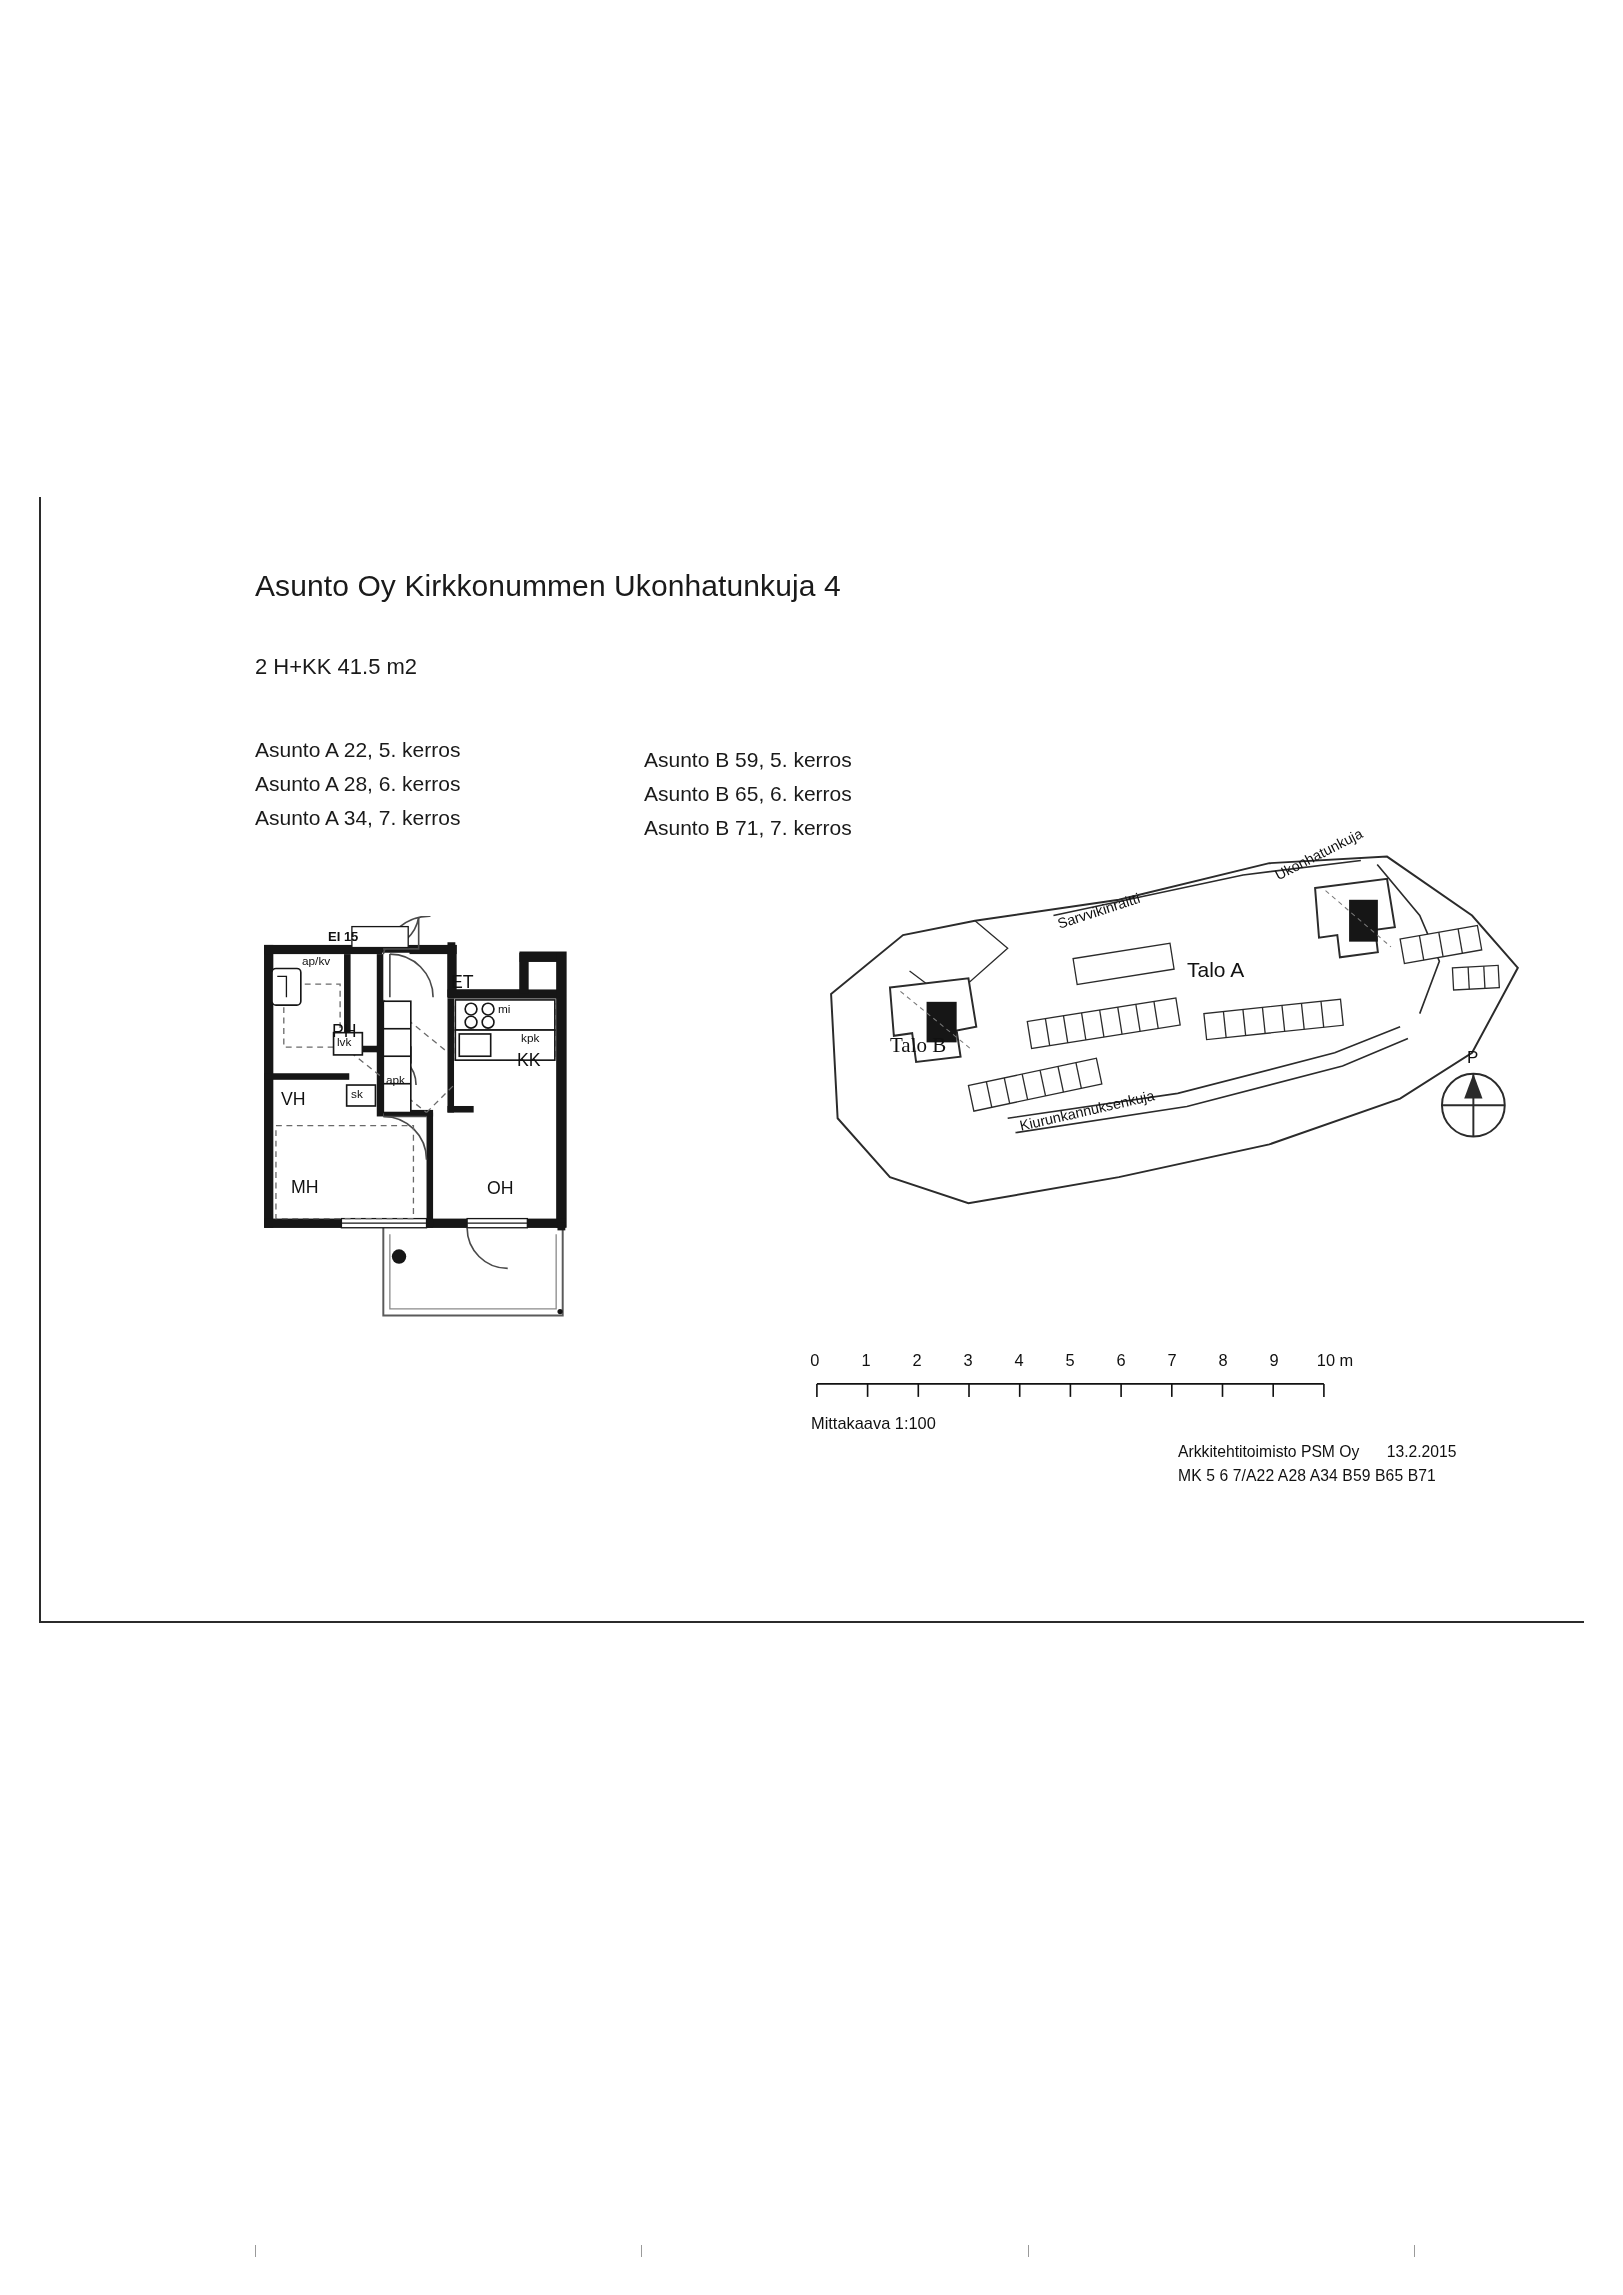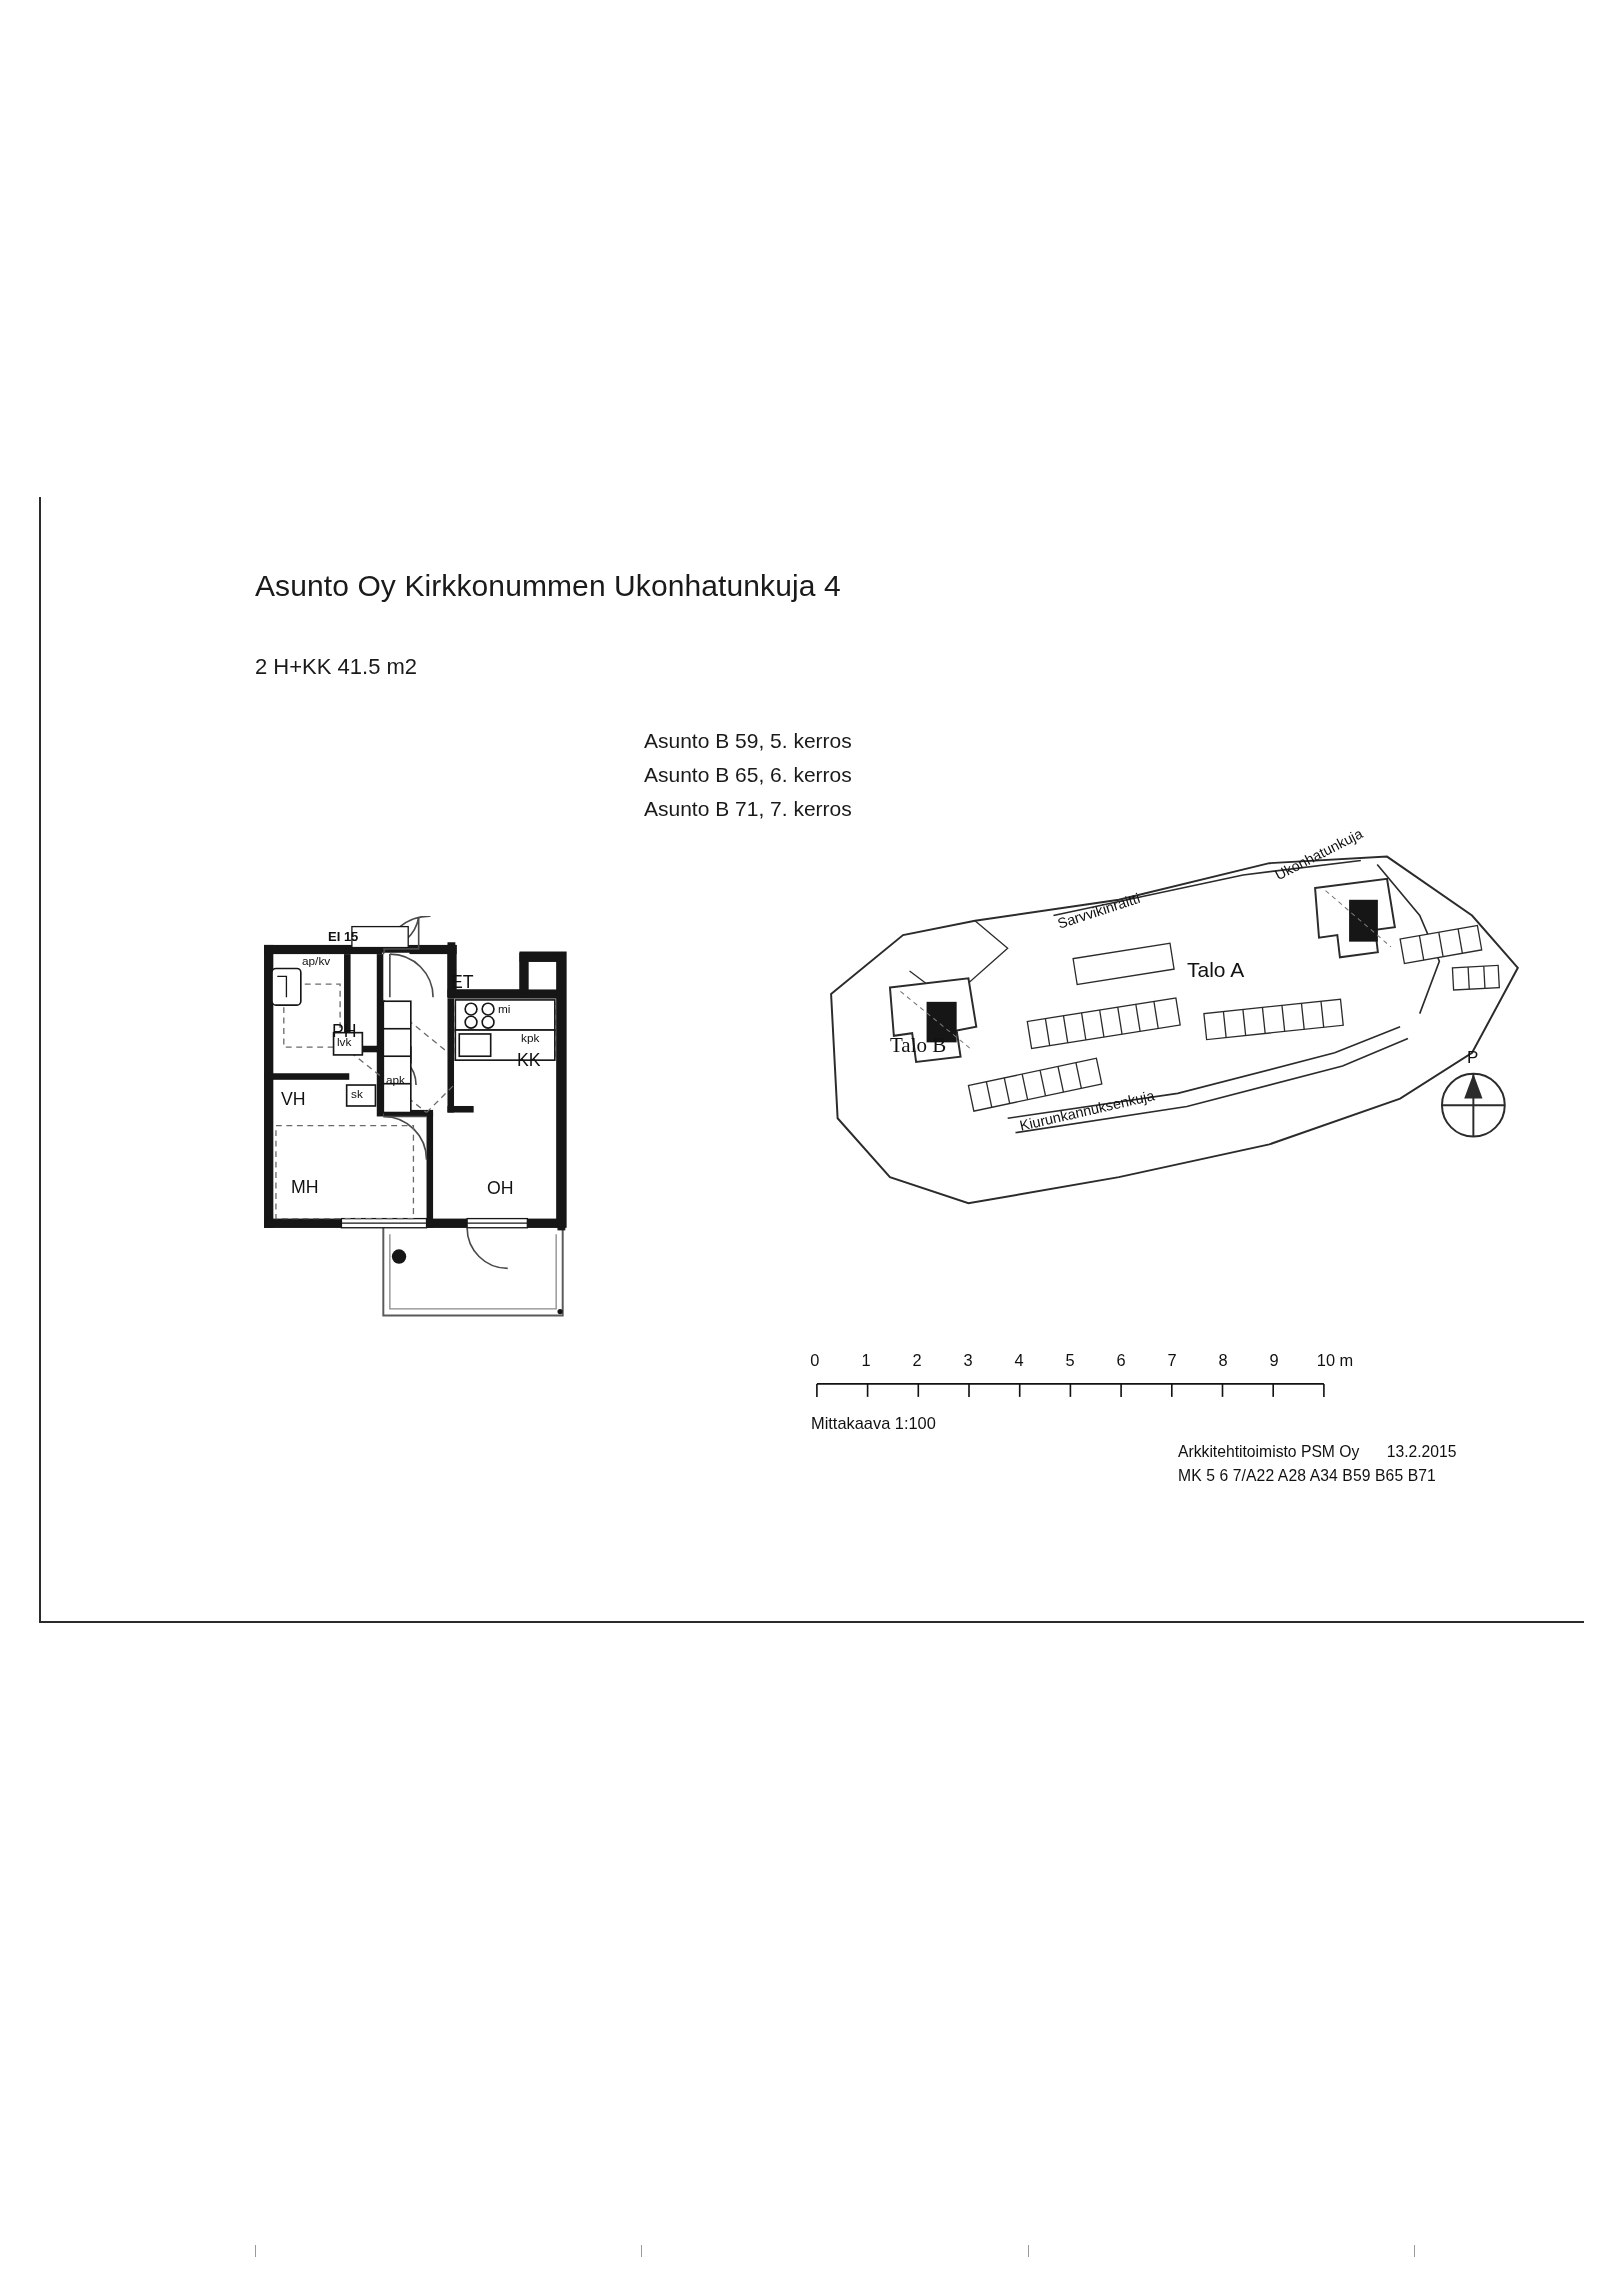--- a/index.html
+++ b/index.html
@@ -9,21 +9,21 @@
   #sheet{position:absolute;left:39px;top:497px;width:1545px;height:1126px;}
   #sheet .border-left{position:absolute;left:0;top:0;width:2px;height:1126px;background:#2b2b2b;}
   #sheet .border-bottom{position:absolute;left:0;bottom:0;width:1545px;height:2px;background:#2b2b2b;}
 
   
   .title{position:absolute;left:216px;top:72px;font-size:30px;letter-spacing:0.1px;color:#1a1a1a;white-space:nowrap;}
   .subtitle{position:absolute;left:216px;top:157px;font-size:22px;color:#1a1a1a;white-space:nowrap;}
 
   .aptcol{position:absolute;font-size:21px;line-height:1.62;color:#1a1a1a;white-space:nowrap;}
   .aptcol.c1{left:216px;top:236px;}
-  .aptcol.c2{left:605px;top:227px;}
+  .aptcol.c2{left:605px;top:246px;}
 
   
   #plan{position:absolute;left:216px;top:419px;width:419px;height:524px;}
   #plan svg{display:block;}
   .plabel{position:absolute;font-size:17.7px;color:#111;}
 
   
   #site{position:absolute;left:772px;top:340px;width:740px;height:484px;}
   #site svg{display:block;}
   .slabel{position:absolute;font-size:21px;color:#111;}
@@ -46,20 +46,25 @@
 </head>
 <body>
 
 <div id="sheet">
   <div class="border-left"></div>
   <div class="border-bottom"></div>
 
   <div class="title">Asunto Oy Kirkkonummen Ukonhatunkuja 4</div>
   <div class="subtitle">2 H+KK   41.5 m2</div>
 
+  <div class="aptcol c1">
+    <div>Asunto A 22, 5. kerros</div>
+    <div>Asunto A 28, 6. kerros</div>
+    <div>Asunto A 34, 7. kerros</div>
+  </div>
 
   <div class="aptcol c2">
     <div>Asunto B 59, 5. kerros</div>
     <div>Asunto B 65, 6. kerros</div>
     <div>Asunto B 71, 7. kerros</div>
   </div>
 
   <div id="plan">
     <svg width="419" height="524" viewBox="0 0 640 800">
       <g fill="none" stroke="#161616">

